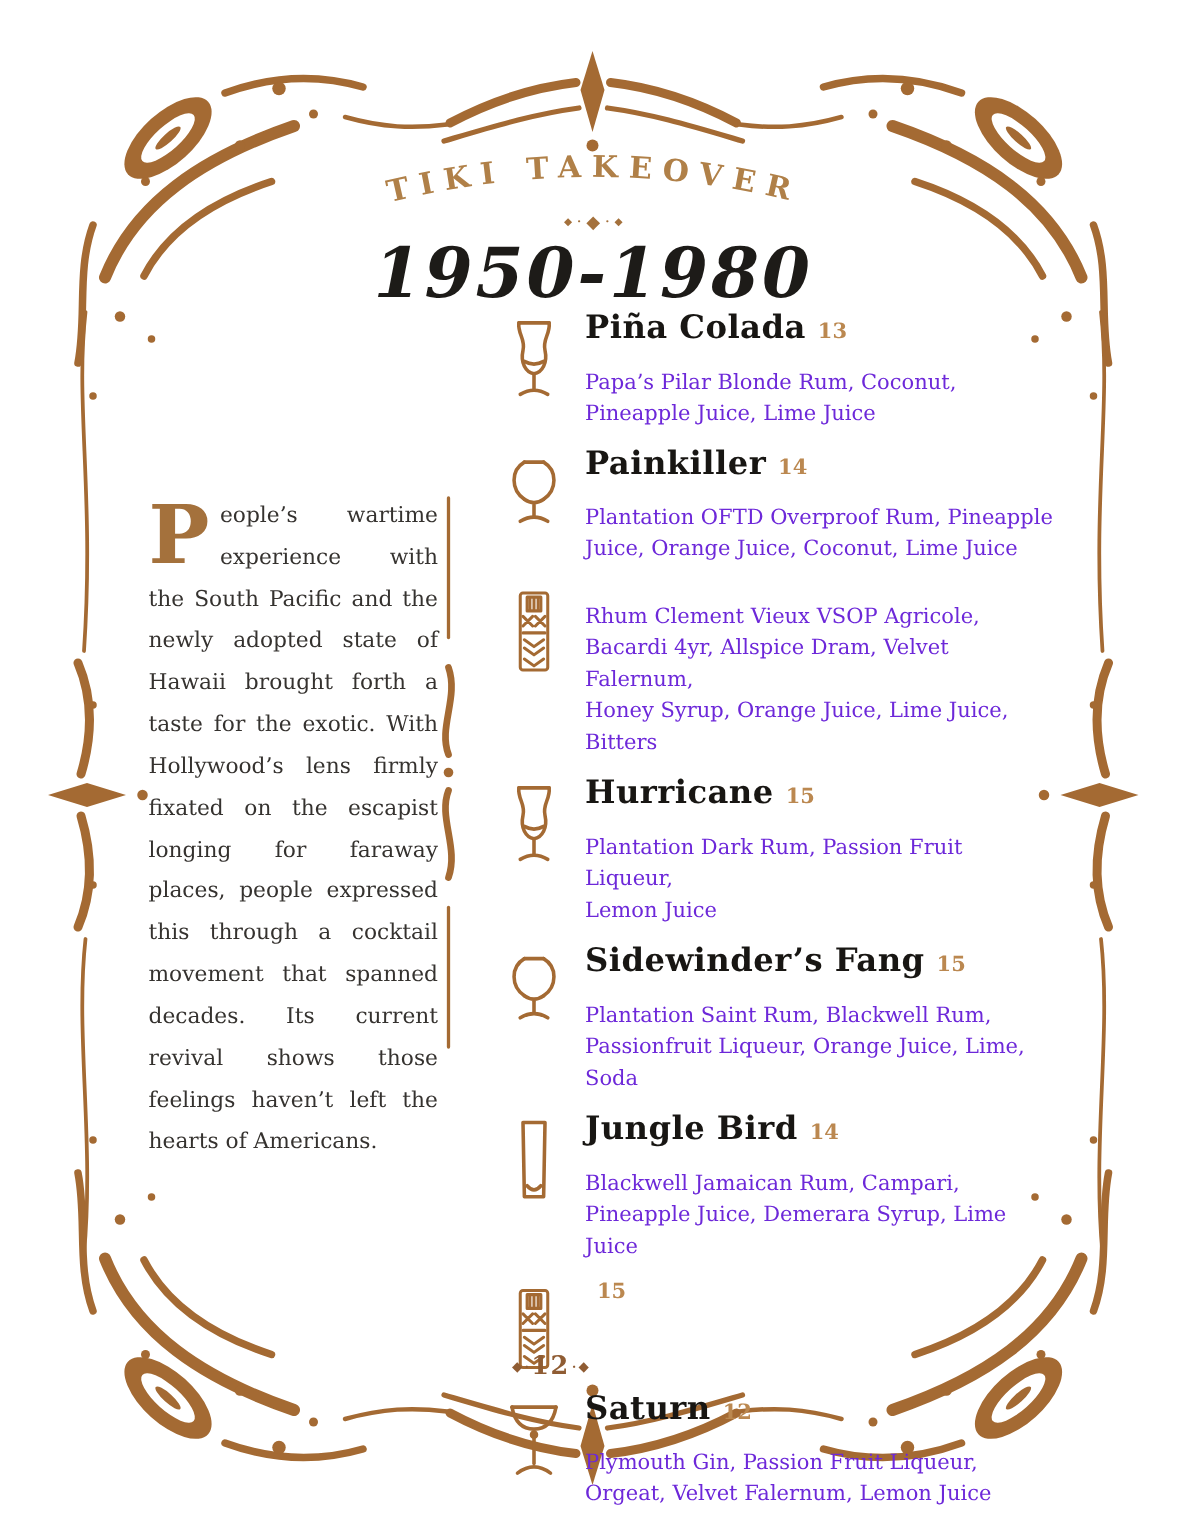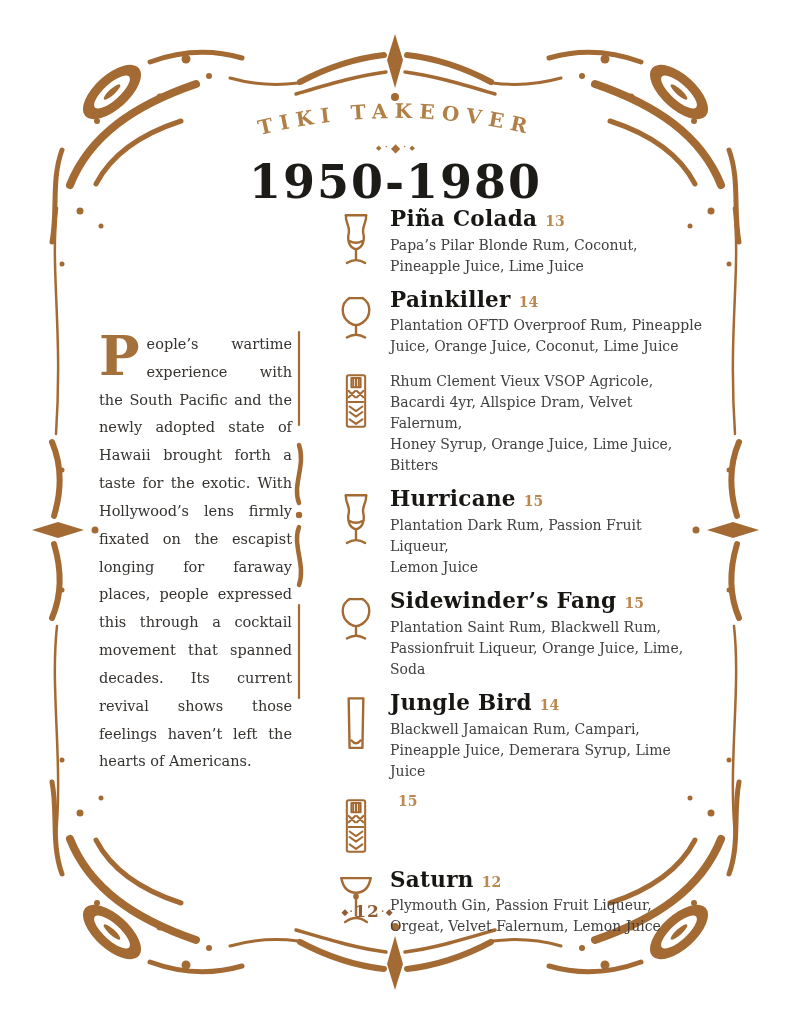--- a/index.html
+++ b/index.html
@@ -13,21 +13,21 @@
   
   .header{position:absolute;top:88px;left:0;width:791px;text-align:center;}
   .arc-svg{display:block;margin:0 auto;width:360px;height:58px;}
   .arc-text{font-family:"DejaVu Serif","Liberation Serif",serif;font-weight:700;
     font-size:20px;letter-spacing:7px;fill:#b08048;}
   .header-ornament{color:#a4713c;line-height:10px;margin-top:-4px;}
   .header-ornament .sm{font-size:7px;vertical-align:2px;}
   .header-ornament .dot{font-size:11px;vertical-align:1px;padding:0 3px;}
   .header-ornament .lg{font-size:12px;}
   .page-title{
-    font-size:46px;font-weight:700;letter-spacing:2px;color:#1d1b18;margin-top:2px;
+    font-size:46px;font-weight:700;letter-spacing:2px;color:#1d1b18;margin-top:2px;font-style:italic;
   }
 
   
   .intro{
     position:absolute;left:99px;top:331px;width:193px;
     font-size:14.5px;line-height:1.92;color:#35322f;text-align:justify;
   }
   .dropcap{
     float:left;font-size:54px;line-height:42px;padding:4px 7px 0 0;
     color:#a4713c;font-weight:700;
@@ -40,21 +40,21 @@
   .menu{position:absolute;left:330px;top:207px;width:372px;
     display:flex;flex-direction:column;gap:11px;}
   .menu-item{display:flex;align-items:flex-start;}
   .menu-icon{flex:0 0 52px;width:52px;display:flex;justify-content:center;padding-top:2px;}
   .menu-icon svg{width:44px;height:62px;}
   .menu-text{flex:1;padding-left:8px;}
   .menu-name-row{display:flex;align-items:baseline;}
   .menu-name{font-size:21.5px;font-weight:700;letter-spacing:.3px;color:#181613;line-height:1.15;}
   .menu-price{font-size:14px;font-weight:700;color:#bb8850;margin-left:8px;}
   .menu-ingredients{
-    font-size:14px;line-height:1.5;color:#404040;margin-top:3px;white-space:pre-line;
+    font-size:14px;line-height:1.5;color:#6d28d9;margin-top:13px;white-space:pre-line;
   }
 
   
   .footer{position:absolute;left:0;top:901px;width:734px;text-align:center;color:#8f5c33;}
   .footer .dia{font-size:9px;vertical-align:2px;}
   .footer .dot{font-size:12px;vertical-align:1px;padding:0 1px;}
   .footer .num{font-size:17px;font-weight:700;letter-spacing:1px;}
 </style>
 </head>
 <body>

